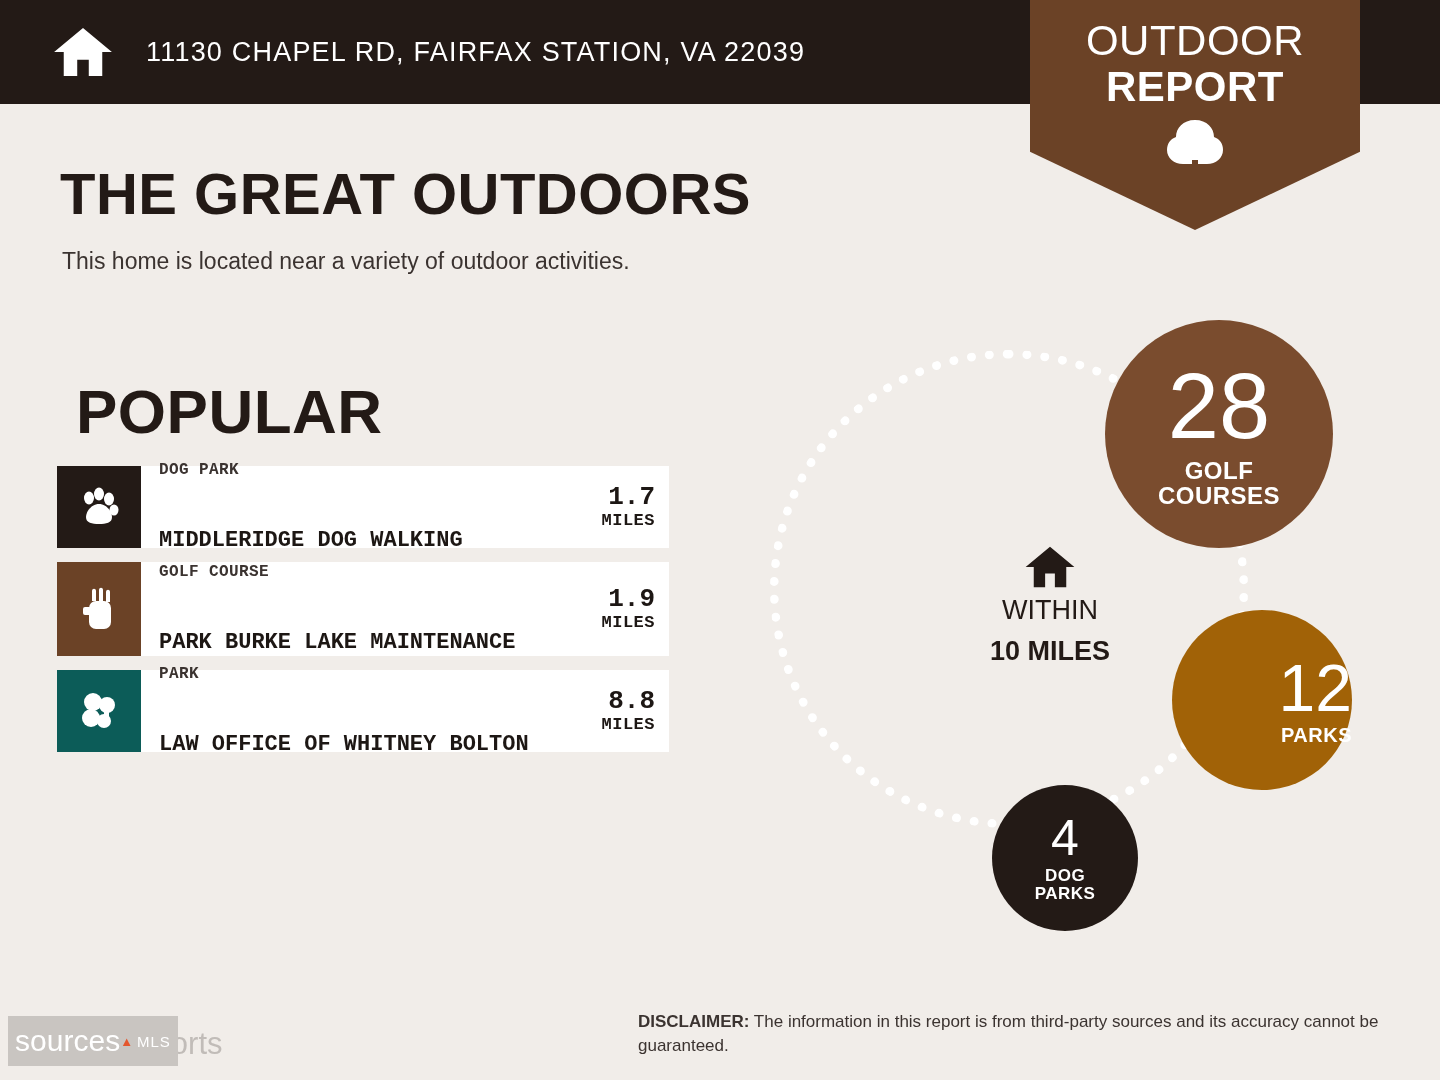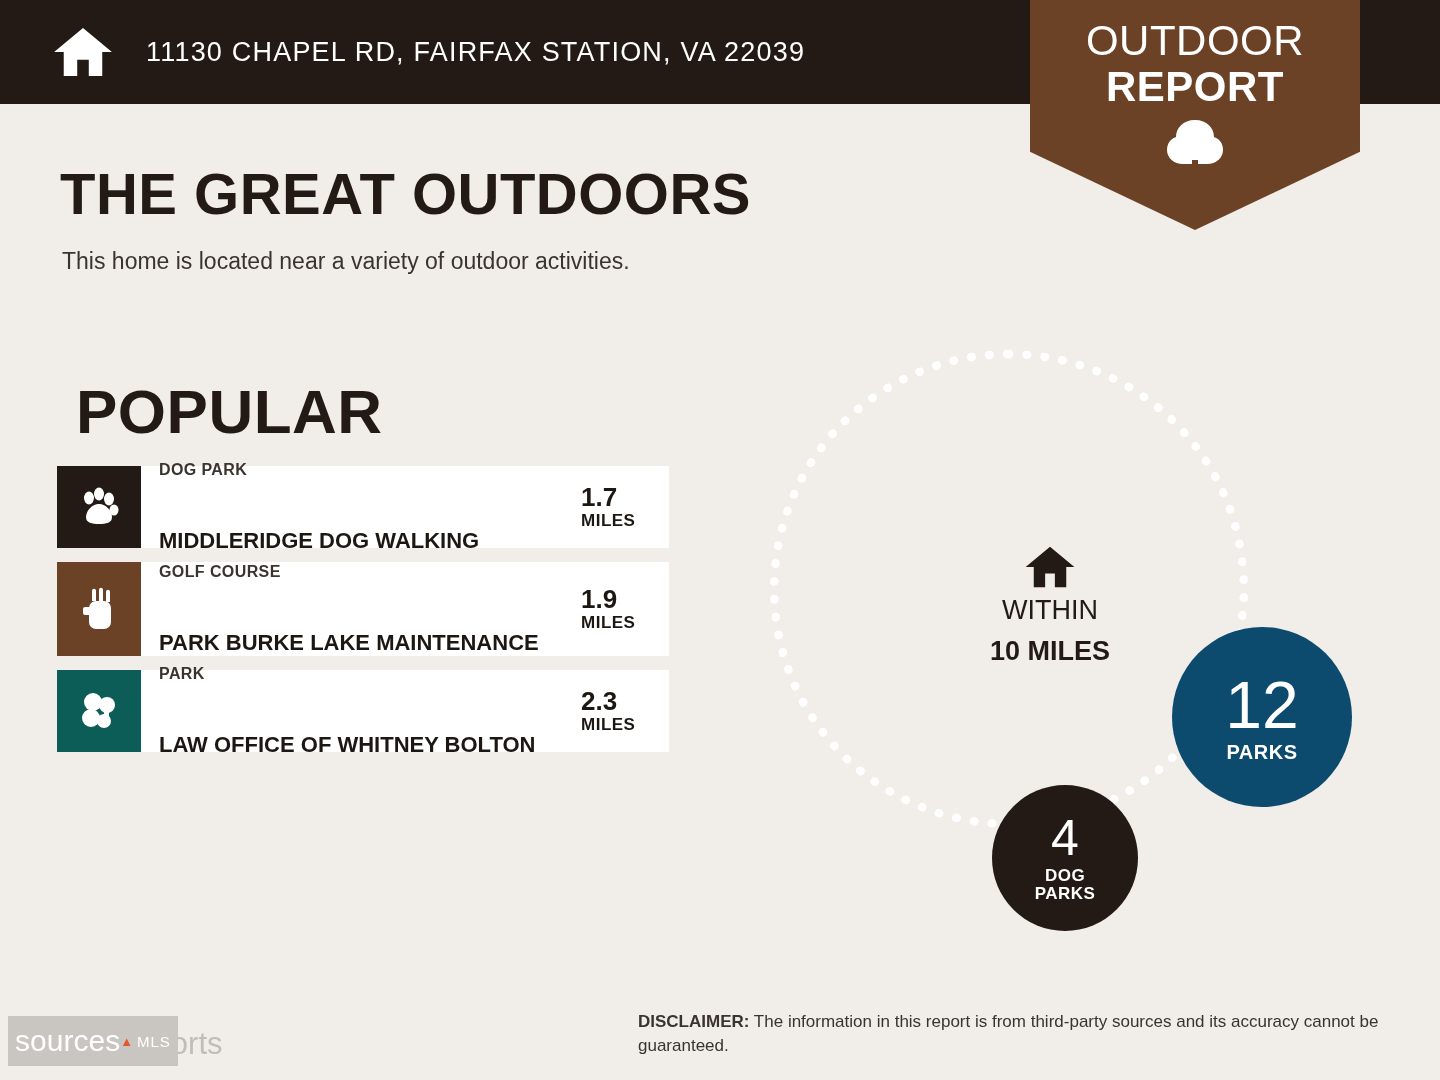--- a/index.html
+++ b/index.html
@@ -114,37 +114,38 @@
     display: flex;
     align-items: center;
     justify-content: center;
   }
   .item-body {
     flex: 1;
     display: flex;
     align-items: center;
     justify-content: space-between;
     padding: 0 14px 0 18px;
+    font-family: Liberation Mono, monospace;
   }
   .item-text .cat {
     font-size: 16px;
     font-weight: 700;
     color: #3b3330;
     letter-spacing: 0.4px;
     line-height: 20px;
   }
   .item-text .name {
     font-size: 22px;
     font-weight: 700;
     color: #1d1714;
     line-height: 26px;
     margin-top: 48px;
   }
   .item-dist {
-    text-align: left;
+    text-align: right;
     min-width: 74px;
   }
   .item-dist .num {
     font-size: 26px;
     font-weight: 700;
     color: #1d1714;
     line-height: 27px;
   }
   .item-dist .unit {
     font-size: 17px;
@@ -191,23 +192,24 @@
   }
   .c-golf {
     left: 345px; top: 0;
     width: 228px; height: 228px;
     background: #7a4c2e;
   }
   .c-golf .num { font-size: 92px; }
   .c-golf .lbl { font-size: 24px; margin-top: 6px; }
 
   .c-parks {
-    left: 412px; top: 307px;
+    left: 412px; top: 290px;
     width: 180px; height: 180px;
-    background: #0c4a6e;
+    background: #a16207;
+    align-items: flex-end;
   }
   .c-parks .num { font-size: 66px; }
   .c-parks .lbl { font-size: 20px; margin-top: 4px; }
 
   .c-dog {
     left: 232px; top: 465px;
     width: 146px; height: 146px;
     background: #231a16;
   }
   .c-dog .num { font-size: 50px; }
@@ -356,39 +358,46 @@
         <circle cx="14" cy="28" r="9" fill="#fff"></circle>
         <circle cx="27" cy="31" r="7" fill="#fff"></circle>
       </svg>
     </div>
     <div class="item-body">
       <div class="item-text">
         <div class="cat">PARK</div>
         <div class="name">LAW OFFICE OF WHITNEY BOLTON</div>
       </div>
       <div class="item-dist">
-        <div class="num">2.3</div>
+        <div class="num">8.8</div>
         <div class="unit">MILES</div>
       </div>
     </div>
   </div>
 
 </div>
 
 <div class="stats">
   <div class="dotted-ring"></div>
 
   <div class="within">
     <svg width="52" height="44" viewBox="0 0 64 54">
       <path d="M32 2 L62 27 L52 27 L52 52 L38 52 L38 35 L26 35 L26 52 L12 52 L12 27 L2 27 Z" fill="#231a16"></path>
     </svg>
     <div class="w1">WITHIN</div>
     <div class="w2">10 MILES</div>
   </div>
 
+  <div class="circle c-golf">
+    <div class="num">28</div>
+    <div class="lbl">
+      <span>GOLF</span><br>
+      <span>COURSES</span>
+    </div>
+  </div>
 
   <div class="circle c-parks">
     <div class="num">12</div>
     <div class="lbl">PARKS</div>
   </div>
 
   <div class="circle c-dog">
     <div class="num">4</div>
     <div class="lbl">
       <span>DOG</span><br>

